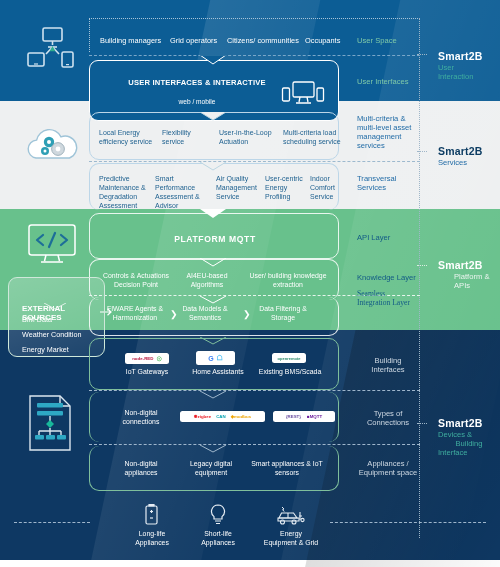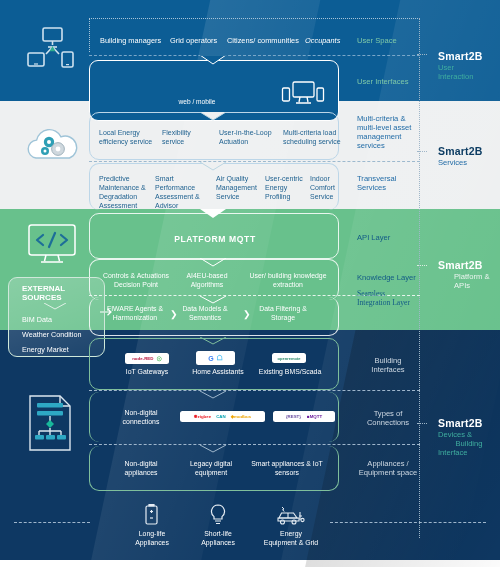--- a/index.html
+++ b/index.html
@@ -62,21 +62,21 @@
   .ui-title{font-size:7.6px;font-weight:bold;color:#ffffff;text-align:center;line-height:1.25;letter-spacing:.2px;}
   .ui-sub{font-size:6.6px;color:#ffffff;text-align:center;}
 
   .svc{font-size:7px;color:#1c5f8e;line-height:1.3;}
   .platform-title{font-size:8.6px;font-weight:bold;color:#ffffff;letter-spacing:.6px;text-align:center;}
   .gtext{font-size:6.9px;color:#ffffff;text-align:center;line-height:1.3;}
   .dtext{font-size:6.9px;color:#ffffff;text-align:center;line-height:1.3;}
 
   .ext-card{position:absolute;border:1px solid #cfe8da;border-radius:9px;
     background:linear-gradient(160deg,rgba(255,255,255,.22),rgba(255,255,255,.06));}
-  .ext-title{font-size:8px;font-weight:bold;color:#ffffff;line-height:1.25;}
+  .ext-title{font-size:8px;font-weight:bold;color:#ffffff;line-height:1.25;margin-top:20px;}
   .ext-item{font-size:7.2px;color:#ffffff;}
 
   
   .hdash{position:absolute;border-top:1px dashed #7fa6c4;height:0;}
   .hdash-blue{border-top-color:#7aa7c9;}
   .hdash-green{border-top-color:#e6f4ec;}
   .hdash-dark{border-top-color:#9fb6cc;}
 
   
   .grp{position:absolute;border:1px solid rgba(255,255,255,.85);border-radius:10px;background:transparent;}
@@ -163,35 +163,36 @@
     </svg>
   </div>
 
   <div class="abs" style="left:89px;top:18px;width:331px;height:34px;border-left:1px dotted #a9c4d8;border-top:1px dotted #a9c4d8;border-right:0;"></div>
 
   <div class="vdot"></div>
 
   <div class="t persona" style="left:100px;top:37px;width:70px;">Building managers</div>
   <div class="t persona" style="left:170px;top:37px;width:62px;">Grid operators</div>
   <div class="t persona" style="left:227px;top:37px;width:78px;">Citizens/ communities</div>
-  <div class="t persona" style="left:305px;top:37px;width:52px;font-style:italic;">Occupants</div>
+  <div class="t persona" style="left:305px;top:37px;width:52px;">Occupants</div>
 
   <div class="t right-label-onblue" style="left:357px;top:37px;width:60px;">User Space</div>
 
   <div class="hdash hdash-blue" style="left:89px;top:55px;width:331px;"></div>
 
   <div class="card-ui" style="left:89px;top:60px;width:248px;height:59px;"></div>
 
   <div class="abs" style="left:200px;top:55px;width:26px;height:10px;">
     <svg width="26" height="10" viewBox="0 0 26 10" fill="#0c5d95" stroke="#ffffff" stroke-width="1">
       <path d="M0 0 H26 L13 9 Z"></path>
       <path d="M0 0 H26" stroke="#0c5d95" stroke-width="1.6"></path>
     </svg>
   </div>
 
+  <div class="t ui-title" style="left:112px;top:78px;width:170px;">USER INTERFACES &amp; INTERACTIVE</div>
   <div class="t ui-sub" style="left:112px;top:98px;width:170px;">web / mobile</div>
 
   <div class="abs" style="left:281px;top:80px;width:44px;height:28px;">
     <svg width="44" height="28" viewBox="0 0 44 28" fill="none" stroke="#ffffff" stroke-width="1.3">
       <rect x="12" y="2" width="21" height="15" rx="1.6"></rect>
       <path d="M19 17 l-1 5 M26 17 l1 5 M15 23 h15"></path>
       <rect x="1.5" y="8" width="7" height="13" rx="1.3"></rect>
       <rect x="36" y="8" width="6.5" height="13" rx="1.3"></rect>
     </svg>
   </div>

